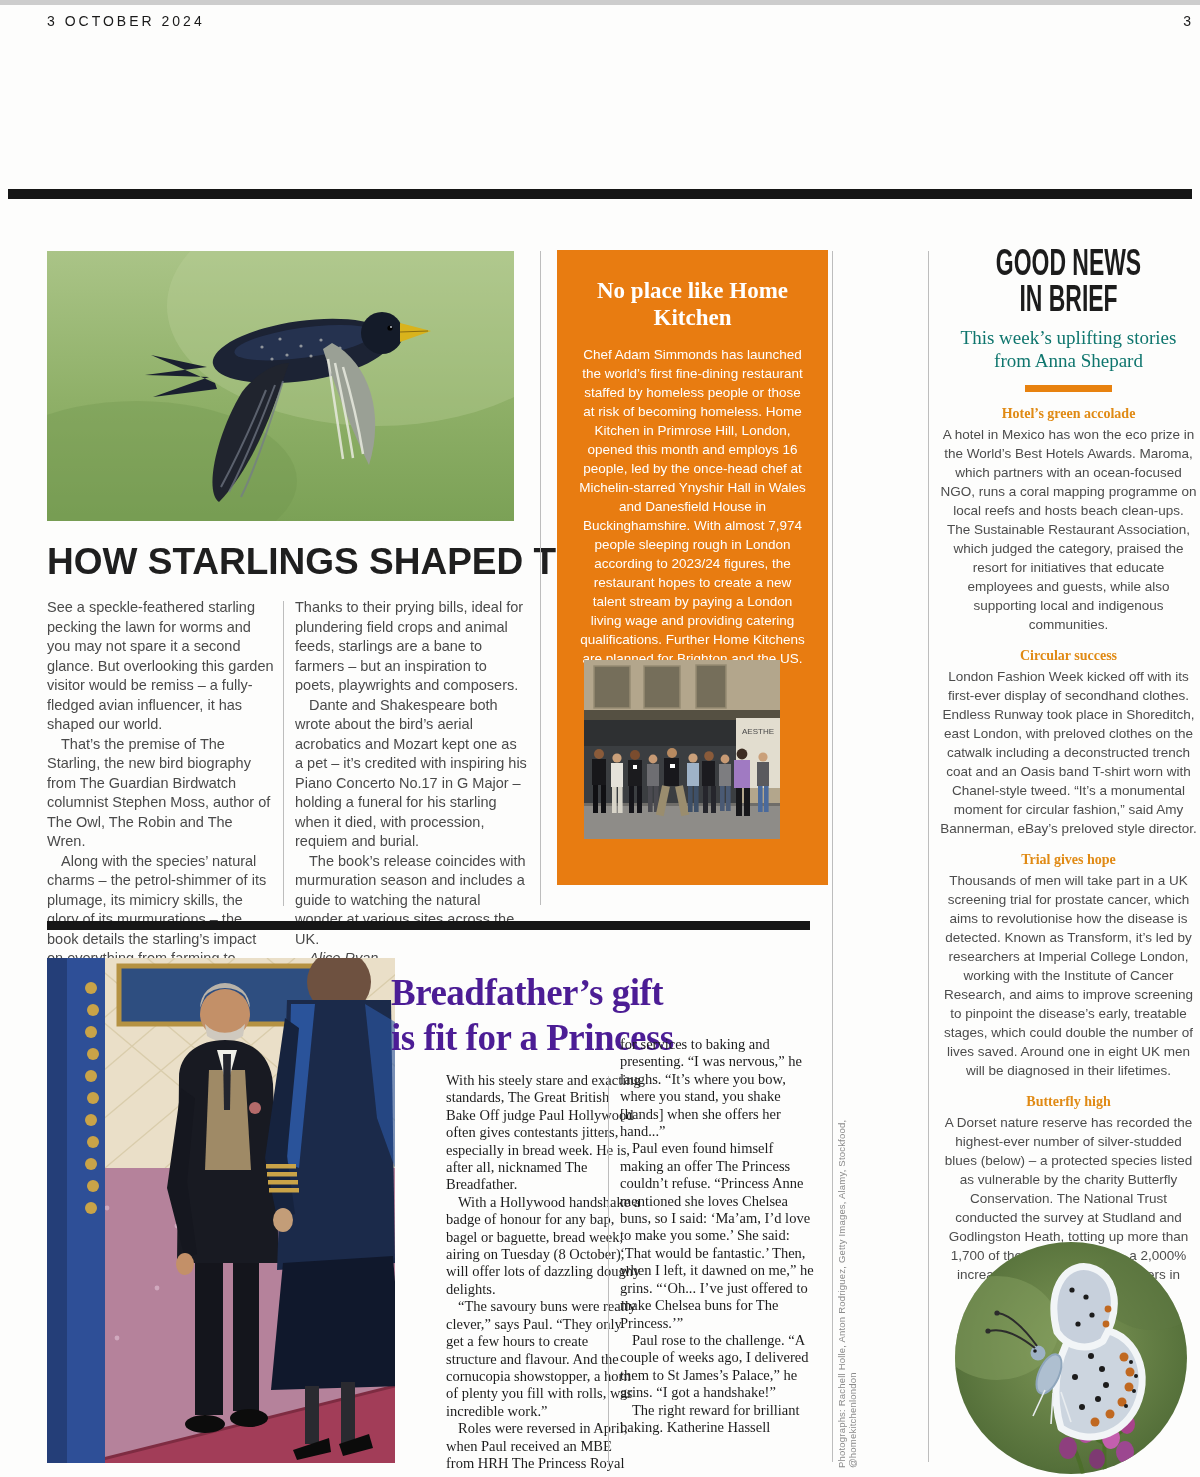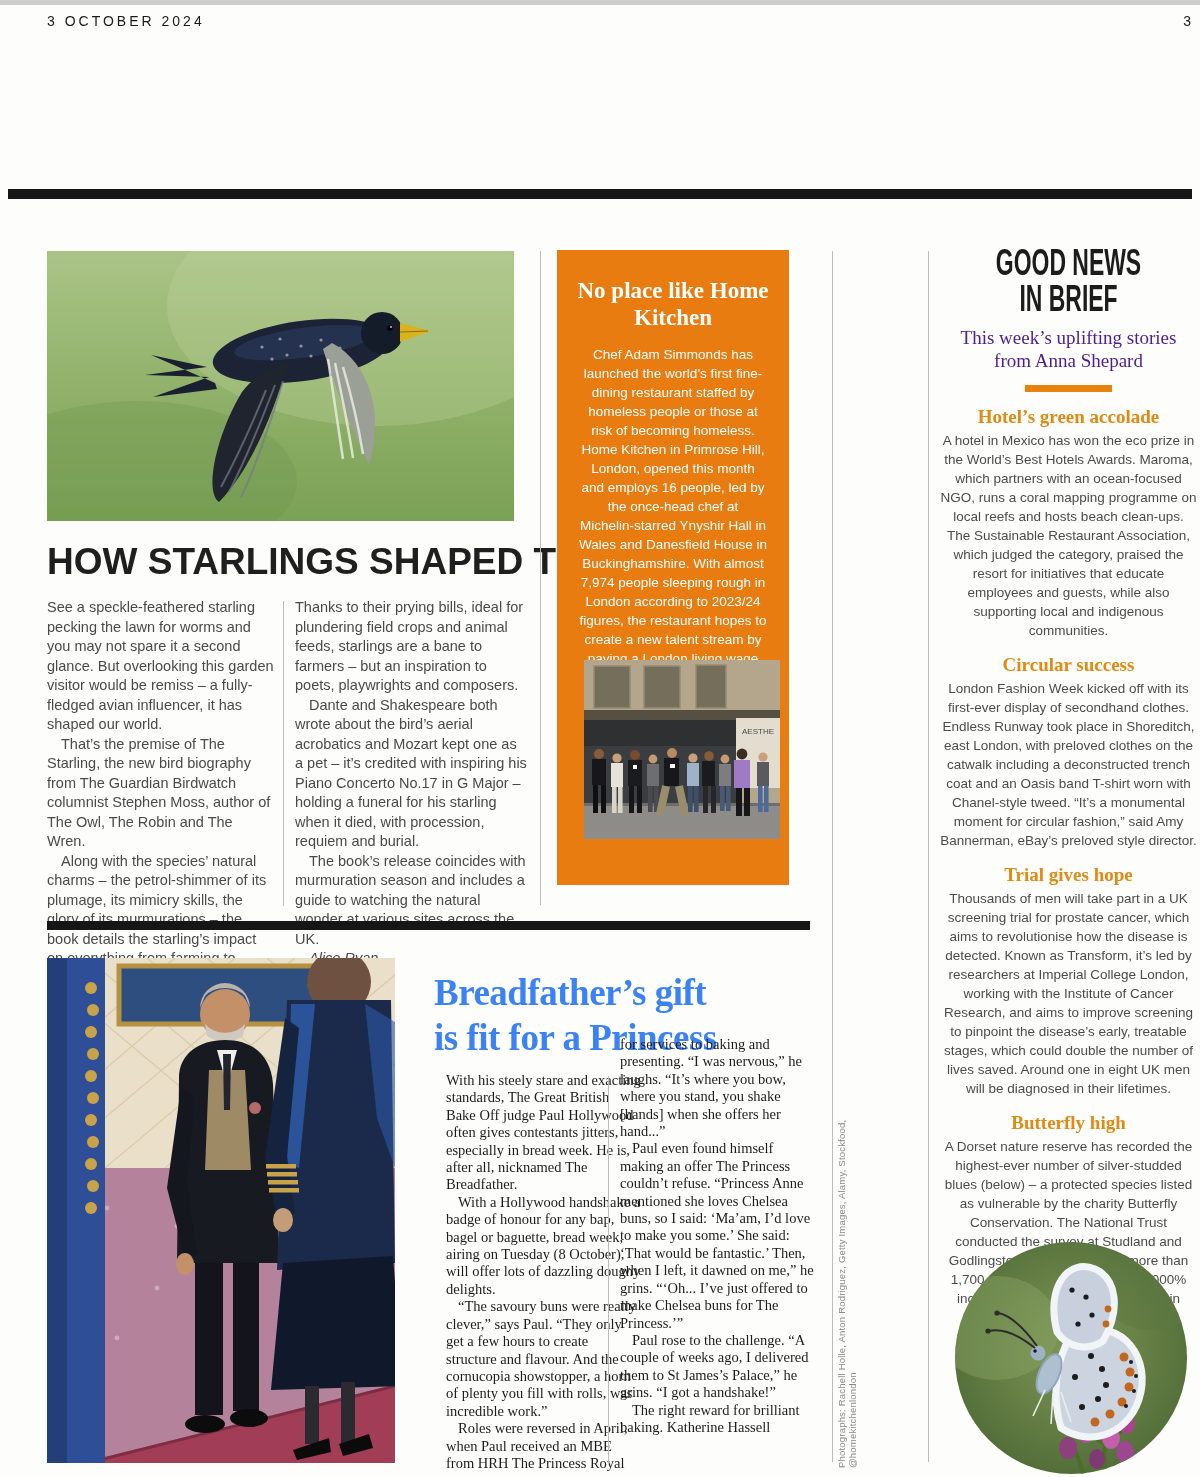--- a/index.html
+++ b/index.html
@@ -24,38 +24,38 @@
   .cond{font-family:"Liberation Sans",sans-serif;font-weight:700;white-space:nowrap;}
   .starling-head .cond{font-size:37px;transform:scaleX(.56);transform-origin:0 50%;}
   .news-body{font-size:14.5px;line-height:19.5px;color:#4a4a4a;}
   .news-body p{margin:0;}
   .news-body p+p{text-indent:14px;}
   .col-a{left:47px;top:598px;width:228px;}
   .col-b{left:295px;top:598px;width:232px;}
   .byline{font-style:italic;}
 
   
-  .orange-box{left:557px;top:250px;width:232px;height:635px;background:#e87c11;color:#fff;text-align:center;}
+  .orange-box{left:557px;top:250px;width:271px;height:635px;background:#e87c11;color:#fff;text-align:center;}
   .ok-title{font-family:"Liberation Serif",serif;font-weight:700;font-size:23px;line-height:27px;margin-top:27px;}
   .ok-body{font-size:13.5px;line-height:19px;margin:14px 22px 0;color:#fff;}
   .ok-photo{left:27px;top:410px;width:196px;height:179px;border-radius:31px;}
 
   
   .gn-col{left:940px;top:245px;width:257px;text-align:center;}
   .gn-title .cond{font-size:37px;line-height:36px;transform:scaleX(.62);transform-origin:50% 50%;color:#1c1c1c;display:block;}
-  .gn-sub{font-family:"Liberation Serif",serif;font-size:19px;line-height:23px;color:#4c1d95;margin-top:9px;}
+  .gn-sub{font-family:"Liberation Serif",serif;font-size:19px;line-height:23px;color:#0f766e;margin-top:9px;}
   .gn-bar{width:87px;height:7px;background:#e8820f;margin:13px auto 12px;}
-  .gn-head{font-family:"Liberation Serif",serif;font-weight:700;font-size:19px;color:#e08a14;margin:14px 0 3px;}
+  .gn-head{font-family:"Liberation Serif",serif;font-weight:700;font-size:14px;color:#e08a14;margin:14px 0 3px;}
   .gn-body{font-size:13.5px;line-height:19px;color:#4c4c4c;}
   .butterfly{left:955px;top:1242px;width:232px;height:232px;border-radius:50%;overflow:hidden;}
 
   
   .palace-photo{left:47px;top:958px;width:348px;height:505px;}
-  .bf-head{left:434px;top:970px;width:420px;font-family:"Liberation Serif",serif;font-weight:700;
-           font-size:37px;line-height:45px;letter-spacing:-.5px;color:#3b82f6;}
+  .bf-head{left:391px;top:970px;width:420px;font-family:"Liberation Serif",serif;font-weight:700;
+           font-size:37px;line-height:45px;letter-spacing:-.5px;color:#4c1d95;}
   .bf-body{font-family:"Liberation Serif",serif;font-size:14.5px;line-height:17.4px;color:#1c1c1c;}
   .bf-body p{margin:0;}
   .bf-body p+p{text-indent:12px;}
   .bf-col1{left:410px;top:1072px;width:196px;margin-left:36px;}
   .bf-col2{left:620px;top:1036px;width:196px;}
 
   .credits{left:836px;top:1040px;width:20px;height:428px;writing-mode:vertical-rl;transform:rotate(180deg);
            font-size:9.5px;color:#8a8a8a;letter-spacing:.2px;}
 </style>
 </head>

